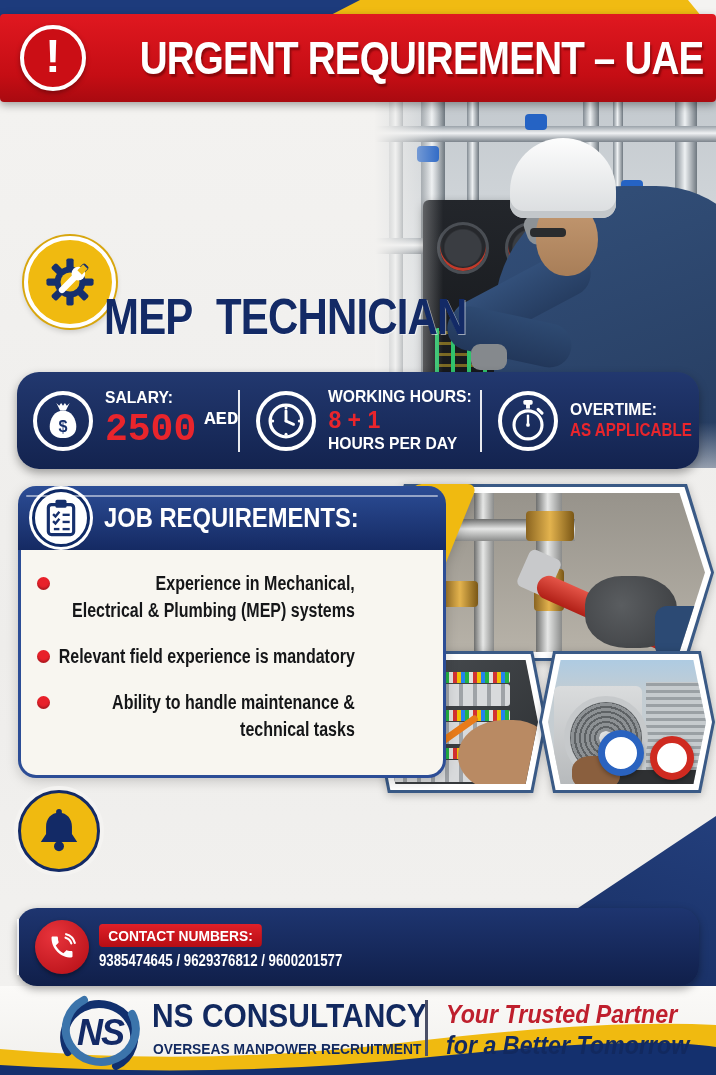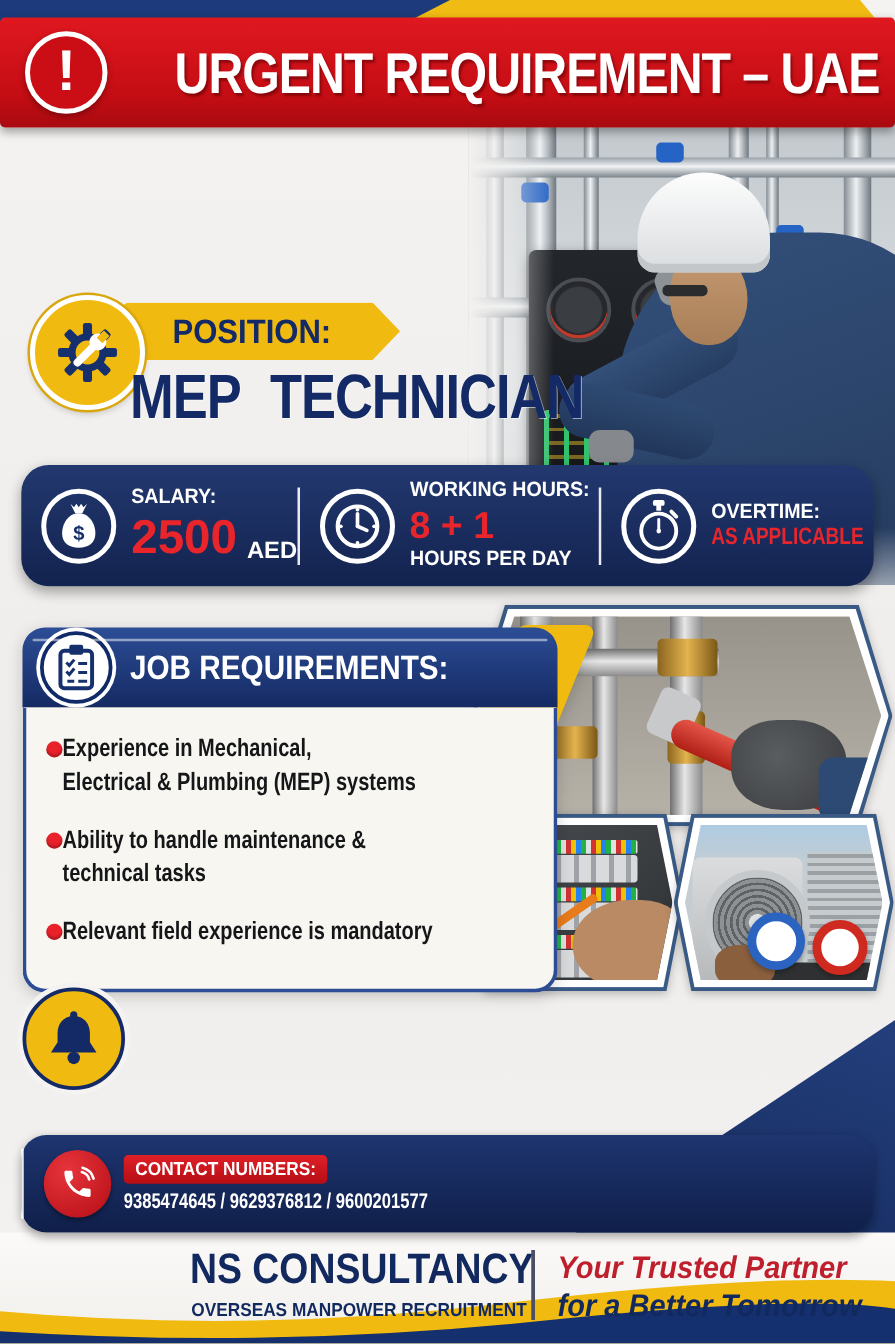--- a/index.html
+++ b/index.html
@@ -86,43 +86,43 @@
   .details { position:absolute; top:372px; left:17px; width:682px; height:97px; z-index:8;
              background:linear-gradient(180deg,#22386f,#13234f); border-radius:22px;
              display:flex; align-items:center; box-shadow:0 4px 10px rgba(0,0,0,.35); }
   .d-col { display:flex; align-items:center; gap:12px; padding-left:16px; height:100%; }
   .d-col.c1 { width:232px; } .d-col.c2 { width:240px; } .d-col.c3 { flex:1; }
   .d-div { width:2px; height:62px; background:rgba(255,255,255,.9); flex:none; }
   .d-icon { width:60px; height:60px; border-radius:50%; border:4px solid #fff; flex:none;
             display:flex; align-items:center; justify-content:center; }
   .d-texts { display:flex; flex-direction:column; line-height:1.18; }
   .d-label { color:#fff; font-size:16.5px; font-weight:900; transform:scaleX(.95); transform-origin:left; white-space:nowrap; }
-  .d-row { display:flex; align-items:flex-end; }
+  .d-row { display:flex; align-items:flex-start;font-family:Liberation Mono, monospace; }
   .d-value { color:#e9252c; font-weight:900; }
   .c1 .d-value { font-size:38px; } .c1 .d-unit { color:#fff; font-size:19px; font-weight:900; margin-left:8px; }
-  .c2 .d-value { font-size:30px; } .c2 .d-unit { color:#fff; font-size:16.5px; font-weight:900; transform:scaleX(.95); transform-origin:left; white-space:nowrap; }
+  .c2 .d-value { font-size:23px; } .c2 .d-unit { color:#fff; font-size:16.5px; font-weight:900; transform:scaleX(.95); transform-origin:left; white-space:nowrap; }
   .c3 .d-value { font-size:19px; transform:scaleX(.8); transform-origin:left; white-space:nowrap; }
 
   
-  .req { position:absolute; top:502px; left:18px; width:428px; height:292px; z-index:7;
+  .req { position:absolute; top:486px; left:18px; width:428px; height:292px; z-index:7;
          filter:drop-shadow(0 3px 6px rgba(0,0,0,.18)); }
   .req-accent { position:absolute; right:-14px; top:-2px; width:66px; height:88px; background:#f0ba10;
                 transform:skewX(-22deg); border-radius:10px; }
   .req-head { position:absolute; left:0; top:0; right:0; height:64px; border-radius:18px 18px 0 0;
               background:linear-gradient(180deg,#2c4d96,#152a63); display:flex; align-items:center; }
   .req-head::after { content:''; position:absolute; left:8px; right:8px; top:9px; height:2px;
                      background:rgba(255,255,255,.5); border-radius:1px; }
   .req-icon { width:58px; height:58px; margin-left:14px; border-radius:50%; background:#fff;
               border:3px solid #0f2a66; box-shadow:0 0 0 3px #fff; flex:none;
               display:flex; align-items:center; justify-content:center; }
   .req-title { color:#fff; font-size:27px; font-weight:900; margin-left:14px; white-space:nowrap;
                transform:scaleX(.88); transform-origin:left; }
   .req-body { position:absolute; left:0; top:64px; right:0; bottom:0; background:#f8f6f0;
               border:3px solid #2c4d96; border-top:none; border-radius:0 0 18px 18px; padding:20px 12px 0 16px; }
-  .bullet { display:flex; margin-bottom:19px; }
+  .bullet { display:flex; margin-bottom:19px;text-align:right; }
   .bullet i { flex:none; width:13px; height:13px; border-radius:50%; background:#e8212a; margin-top:7px;
               box-shadow:inset 0 -2px 2px rgba(0,0,0,.25); }
   .bullet p { margin:0; font-size:20px; font-weight:700; color:#151618; line-height:1.35;
               white-space:pre-line; transform:scaleX(.8); transform-origin:left top; width:430px; }
 
   
   .hex { position:absolute; filter:drop-shadow(0 2px 4px rgba(0,0,0,.25)); }
   .hexclip { clip-path:polygon(8% 0,92% 0,100% 50%,92% 100%,8% 100%,0 50%); }
   .h-border { position:absolute; inset:0; background:#3a5a86; }
   .h-white  { position:absolute; inset:3px; background:#fff; }
@@ -264,23 +264,20 @@
   <div class="banner">
     <div class="alert">
       <span>!</span>
     </div>
     <div class="banner-title">URGENT REQUIREMENT – UAE</div>
 
   </div>
 
 
   <div class="pos-wrap">
-    <div class="pos-badge">
-      <span>POSITION:</span>
-    </div>
     <div class="pos-circle">
       <svg width="58" height="58" viewBox="0 0 64 64">
         <g fill="#16306d">
           <rect x="28" y="6" width="8" height="12" rx="2"></rect>
           <rect x="28" y="6" width="8" height="12" rx="2" transform="rotate(45 32 32)"></rect>
           <rect x="28" y="6" width="8" height="12" rx="2" transform="rotate(90 32 32)"></rect>
           <rect x="28" y="6" width="8" height="12" rx="2" transform="rotate(135 32 32)"></rect>
           <rect x="28" y="6" width="8" height="12" rx="2" transform="rotate(180 32 32)"></rect>
           <rect x="28" y="6" width="8" height="12" rx="2" transform="rotate(225 32 32)"></rect>
           <rect x="28" y="6" width="8" height="12" rx="2" transform="rotate(270 32 32)"></rect>
@@ -371,26 +368,26 @@
       <div class="req-title">JOB REQUIREMENTS:</div>
     </div>
     <div class="req-body">
       <div class="bullet">
         <i></i>
         <p>Experience in Mechanical,
 Electrical &amp; Plumbing (MEP) systems</p>
       </div>
       <div class="bullet">
         <i></i>
+        <p>Relevant field experience is mandatory</p>
+      </div>
+      <div class="bullet">
+        <i></i>
         <p>Ability to handle maintenance &amp;
 technical tasks</p>
-      </div>
-      <div class="bullet">
-        <i></i>
-        <p>Relevant field experience is mandatory</p>
       </div>
     </div>
   </div>
 
   <div class="hex hex1" aria-hidden="true">
     <div class="h-border hexclip"></div>
     <div class="h-white hexclip"></div>
     <div class="h-img hexclip">
       <div class="hp pv" style="left:30px;width:26px;"></div>
       <div class="hp pv" style="left:88px;width:20px;"></div>
@@ -458,19 +455,26 @@
         <span class="ct-value">9385474645 / 9629376812 / 9600201577</span>
       </div>
     </div>
   </div>
 
   <div class="footer-bg"></div>
   <svg class="waves" width="716" height="90" viewBox="0 0 716 90">
     <path d="M0 64 Q 200 82 400 58 T 716 40 L716 90 L0 90 Z" fill="#f0ba10"></path>
     <path d="M0 80 Q 220 94 430 72 T 716 62 L716 90 L0 90 Z" fill="#14306e"></path>
   </svg>
+  <div class="ns-logo">
+    <svg width="88" height="82" viewBox="0 0 88 82">
+      <path d="M12 60 A35 33 0 1 1 60 74" stroke="#11306e" stroke-width="8" fill="none" stroke-linecap="round"></path>
+      <path d="M76 22 A35 33 0 1 1 28 8" stroke="#3b74ab" stroke-width="8" fill="none" stroke-linecap="round"></path>
+    </svg>
+    <span>NS</span>
+  </div>
   <div class="f-company">NS CONSULTANCY</div>
   <div class="f-sub">OVERSEAS MANPOWER RECRUITMENT</div>
   <div class="f-div"></div>
   <div class="f-tag1">Your Trusted Partner</div>
   <div class="f-tag2">for a Better Tomorrow</div>
 
 </div>
 
 </body></html>

